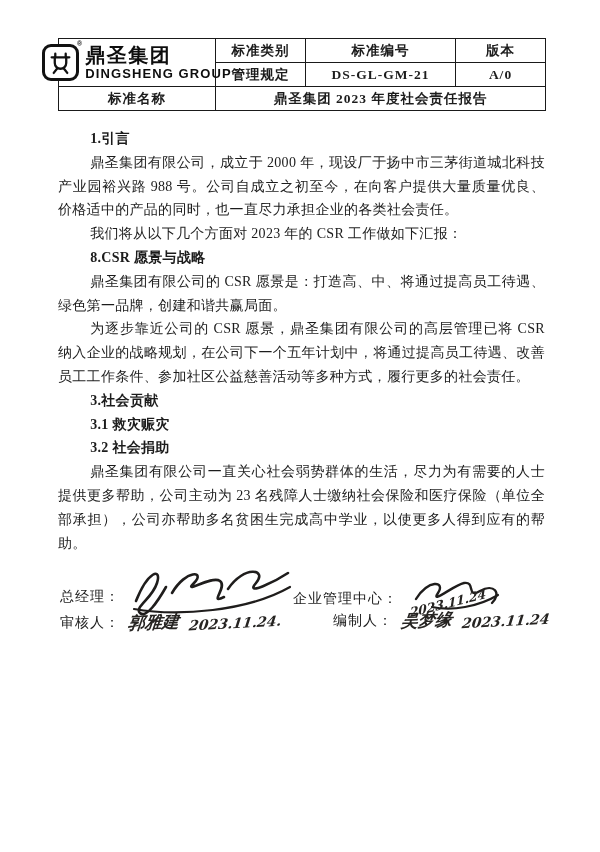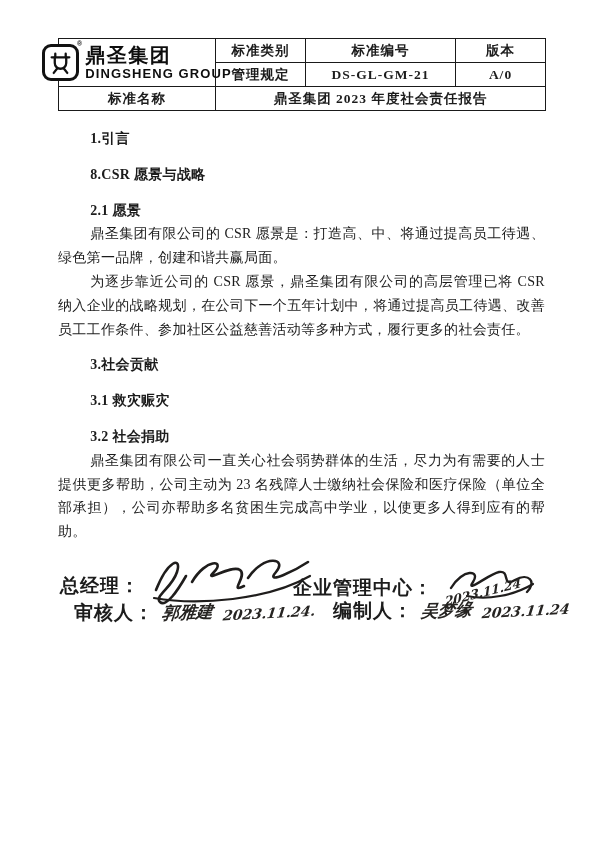--- a/index.html
+++ b/index.html
@@ -68,28 +68,28 @@
   
   .doc-body { margin-top: 16px; width: 487px; }
   .doc-body p {
     margin: 0;
     font-size: 14px;
     line-height: 23.8px;
     text-align: justify;
     text-indent: 2.3em;
     letter-spacing: 0.3px;
   }
-  .doc-body p.heading { font-weight: 700; text-align: left; margin-top: 12px; }
+  .doc-body p.heading { font-weight: 700; text-align: left; }
 
   
   .sig-area { position: relative; width: 487px; height: 92px; margin-top: 4px; }
-  .sig-label { font-size: 19px; font-weight: 700; letter-spacing: 1px; white-space: nowrap; }
+  .sig-label { font-size: 14px; font-weight: 400; letter-spacing: 1px; white-space: nowrap; }
   .sig-item { position: absolute; display: flex; align-items: center; }
   .sig-gm       { left: 2px;  top: 16px; }
-  .sig-reviewer { left: 16px;  top: 52px; text-align: center; }
+  .sig-reviewer { left: 2px;  top: 52px; text-align: center; }
   .sig-mgmt     { left: 235px; top: 14px; }
   .sig-compiler { left: 247px; top: 50px; margin-left: 28px; }
   .scrawl { flex: 0 0 auto; }
   .scrawl path { stroke: #1f1d1c; fill: none; stroke-linecap: round; }
   .handwriting {
     font-family: "DejaVu Serif", serif;
     font-style: italic;
     font-weight: 700;
     color: #262422;
     white-space: nowrap;
@@ -144,22 +144,23 @@
       </tr>
       <tr>
         <td>标准名称</td>
         <td class="title-cell" colspan="3">鼎圣集团 2023 年度社会责任报告</td>
       </tr>
     </tbody>
       </table>
 
     <div class="doc-body">
         <p class="heading">1.引言</p>
+        <p class="para">鼎圣集团有限公司，成立于 2000 年，现设厂于扬中市三茅街道城北科技产业园裕兴路 988 号。公司自成立之初至今，在向客户提供大量质量优良、 价格适中的产品的同时，也一直尽力承担企业的各类社会责任。</p>
+        <p class="para">我们将从以下几个方面对 2023 年的 CSR 工作做如下汇报：</p>
         <p class="heading">8.CSR 愿景与战略</p>
-        <p class="heading">2.1 愿景</p>
         <p class="para">鼎圣集团有限公司的 CSR 愿景是：打造高、中、将通过提高员工待遇、绿色第一品牌，创建和谐共赢局面。</p>
         <p class="para">为逐步靠近公司的 CSR 愿景，鼎圣集团有限公司的高层管理已将 CSR 纳入企业的战略规划，在公司下一个五年计划中，将通过提高员工待遇、改善员工工作条件、参加社区公益慈善活动等多种方式，履行更多的社会责任。</p>
         <p class="heading">3.社会贡献</p>
         <p class="heading">3.1 救灾赈灾</p>
         <p class="heading">3.2 社会捐助</p>
         <p class="para">鼎圣集团有限公司一直关心社会弱势群体的生活，尽力为有需要的人士提供更多帮助，公司主动为 23 名残障人士缴纳社会保险和医疗保险（单位全部承担），公司亦帮助多名贫困生完成高中学业，以使更多人得到应有的帮助。</p>
       </div>
 
     <div class="sig-area">
 

